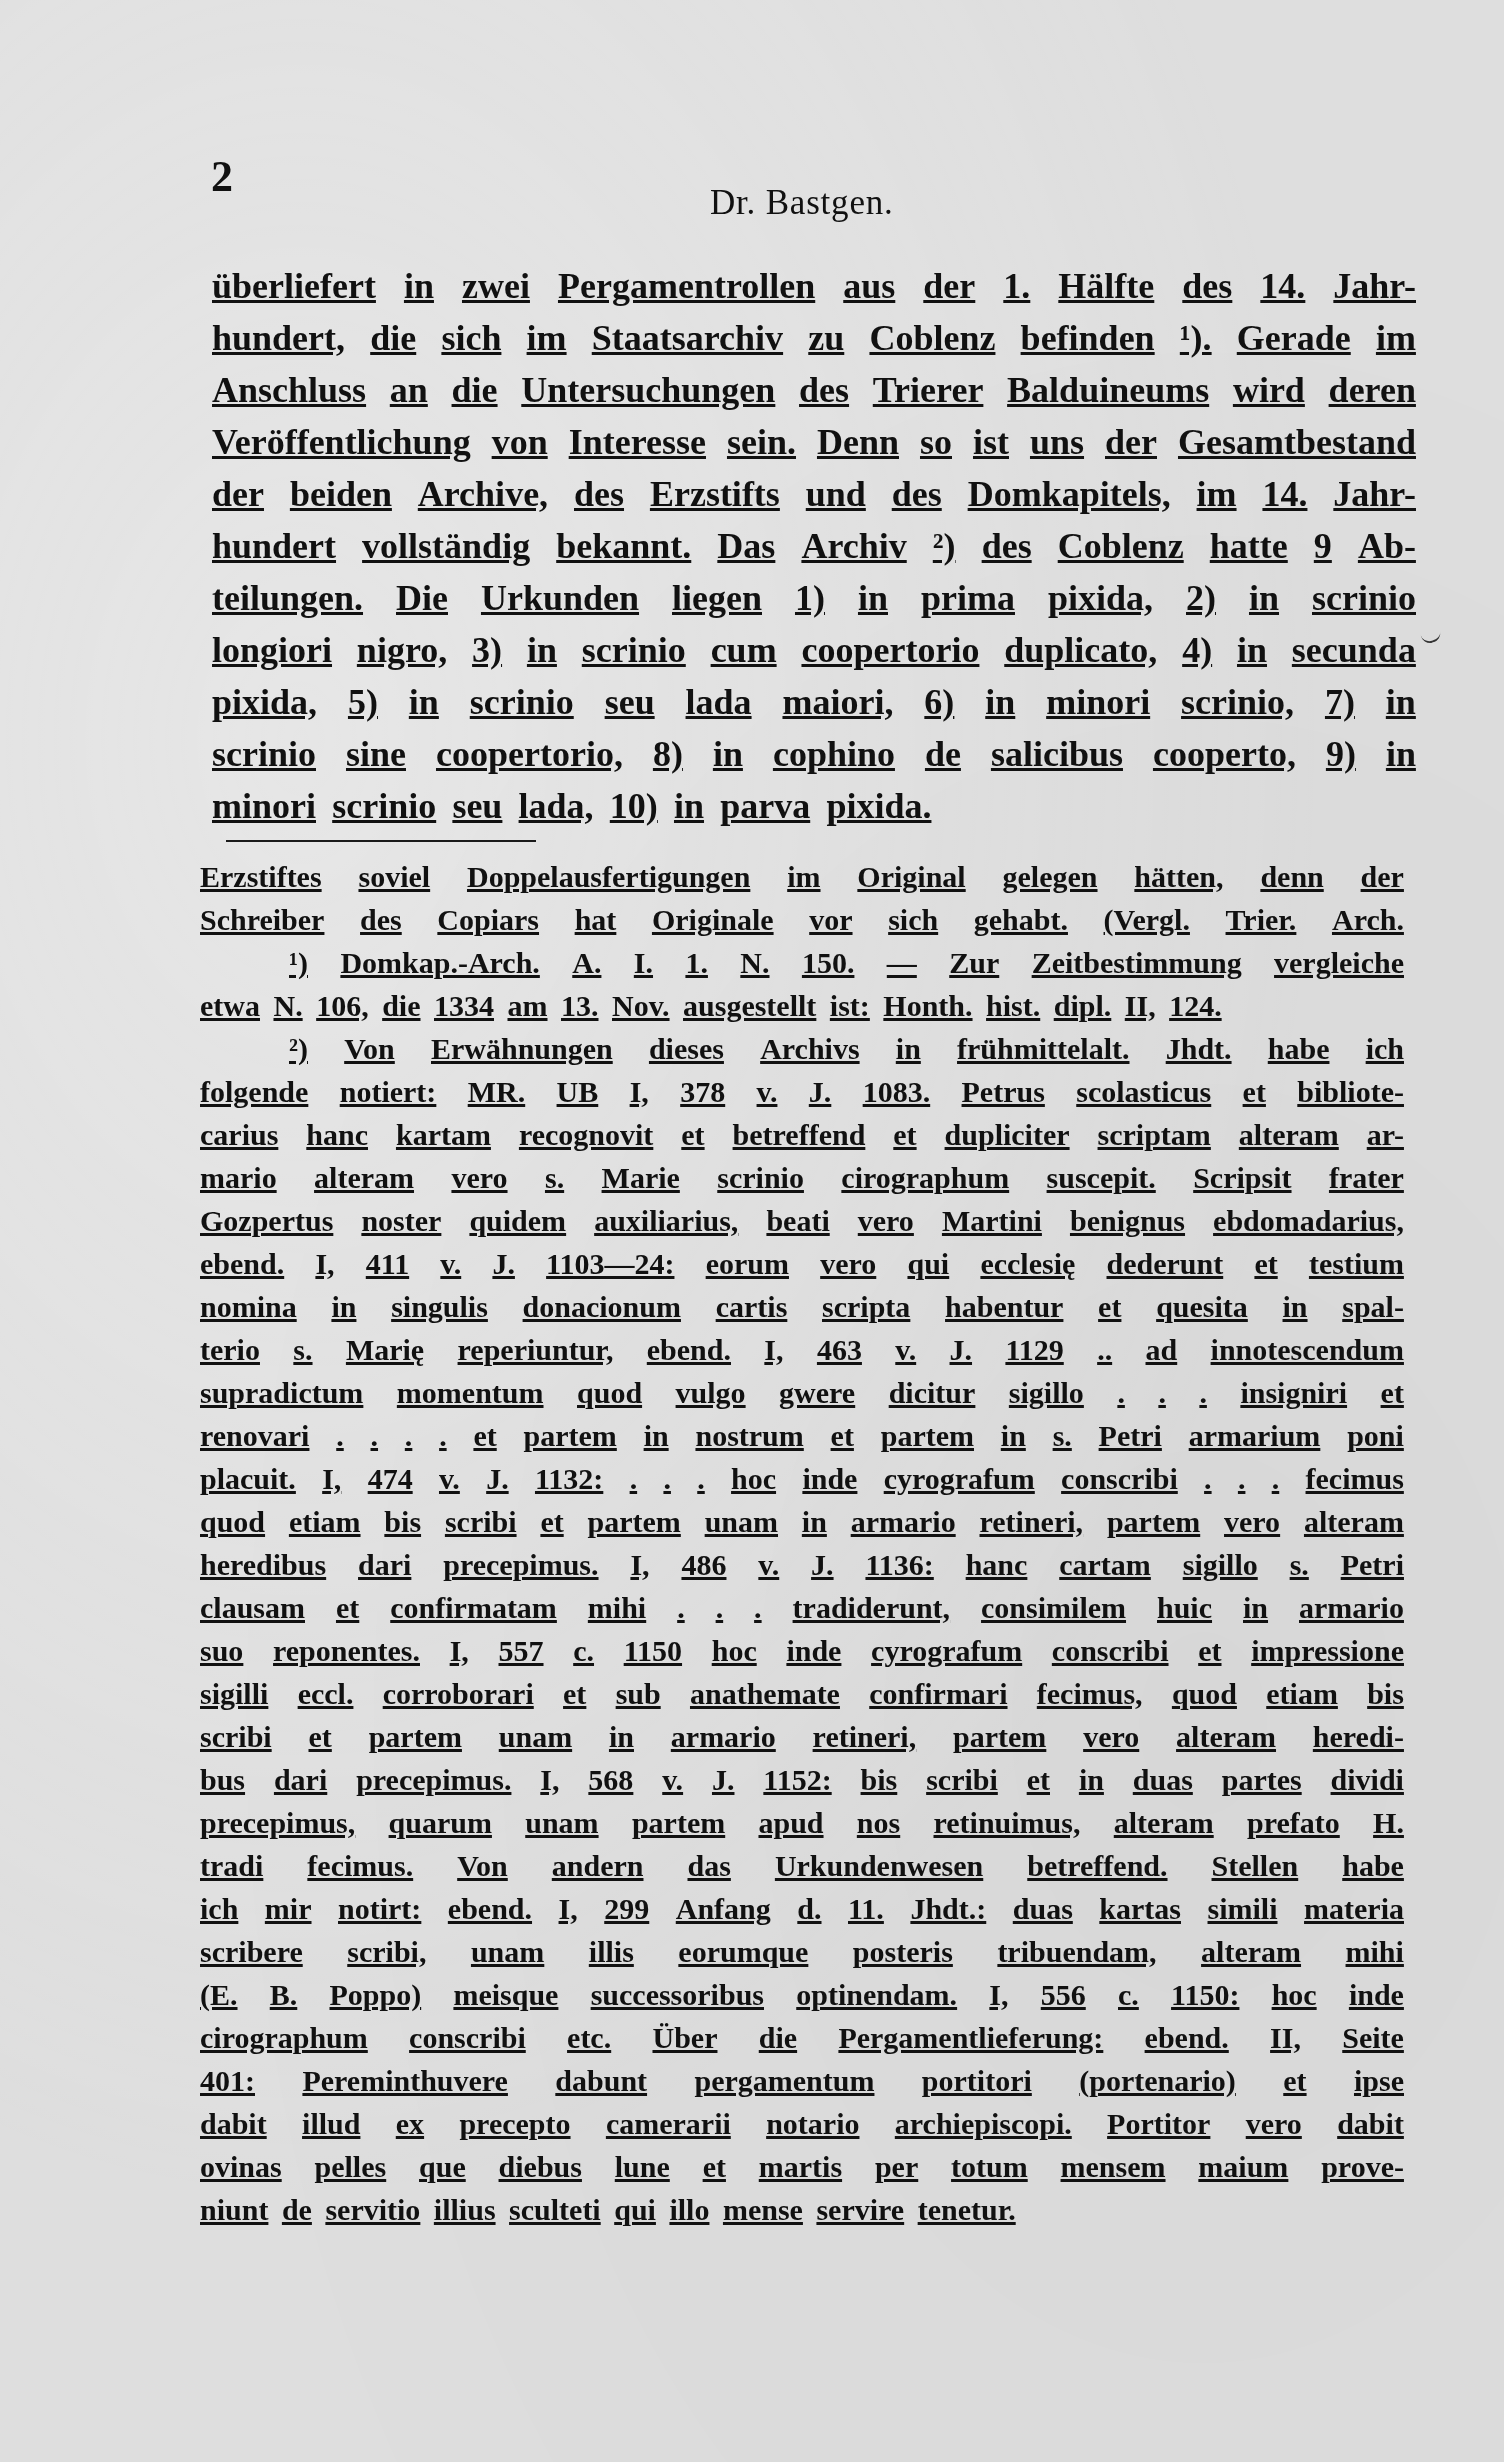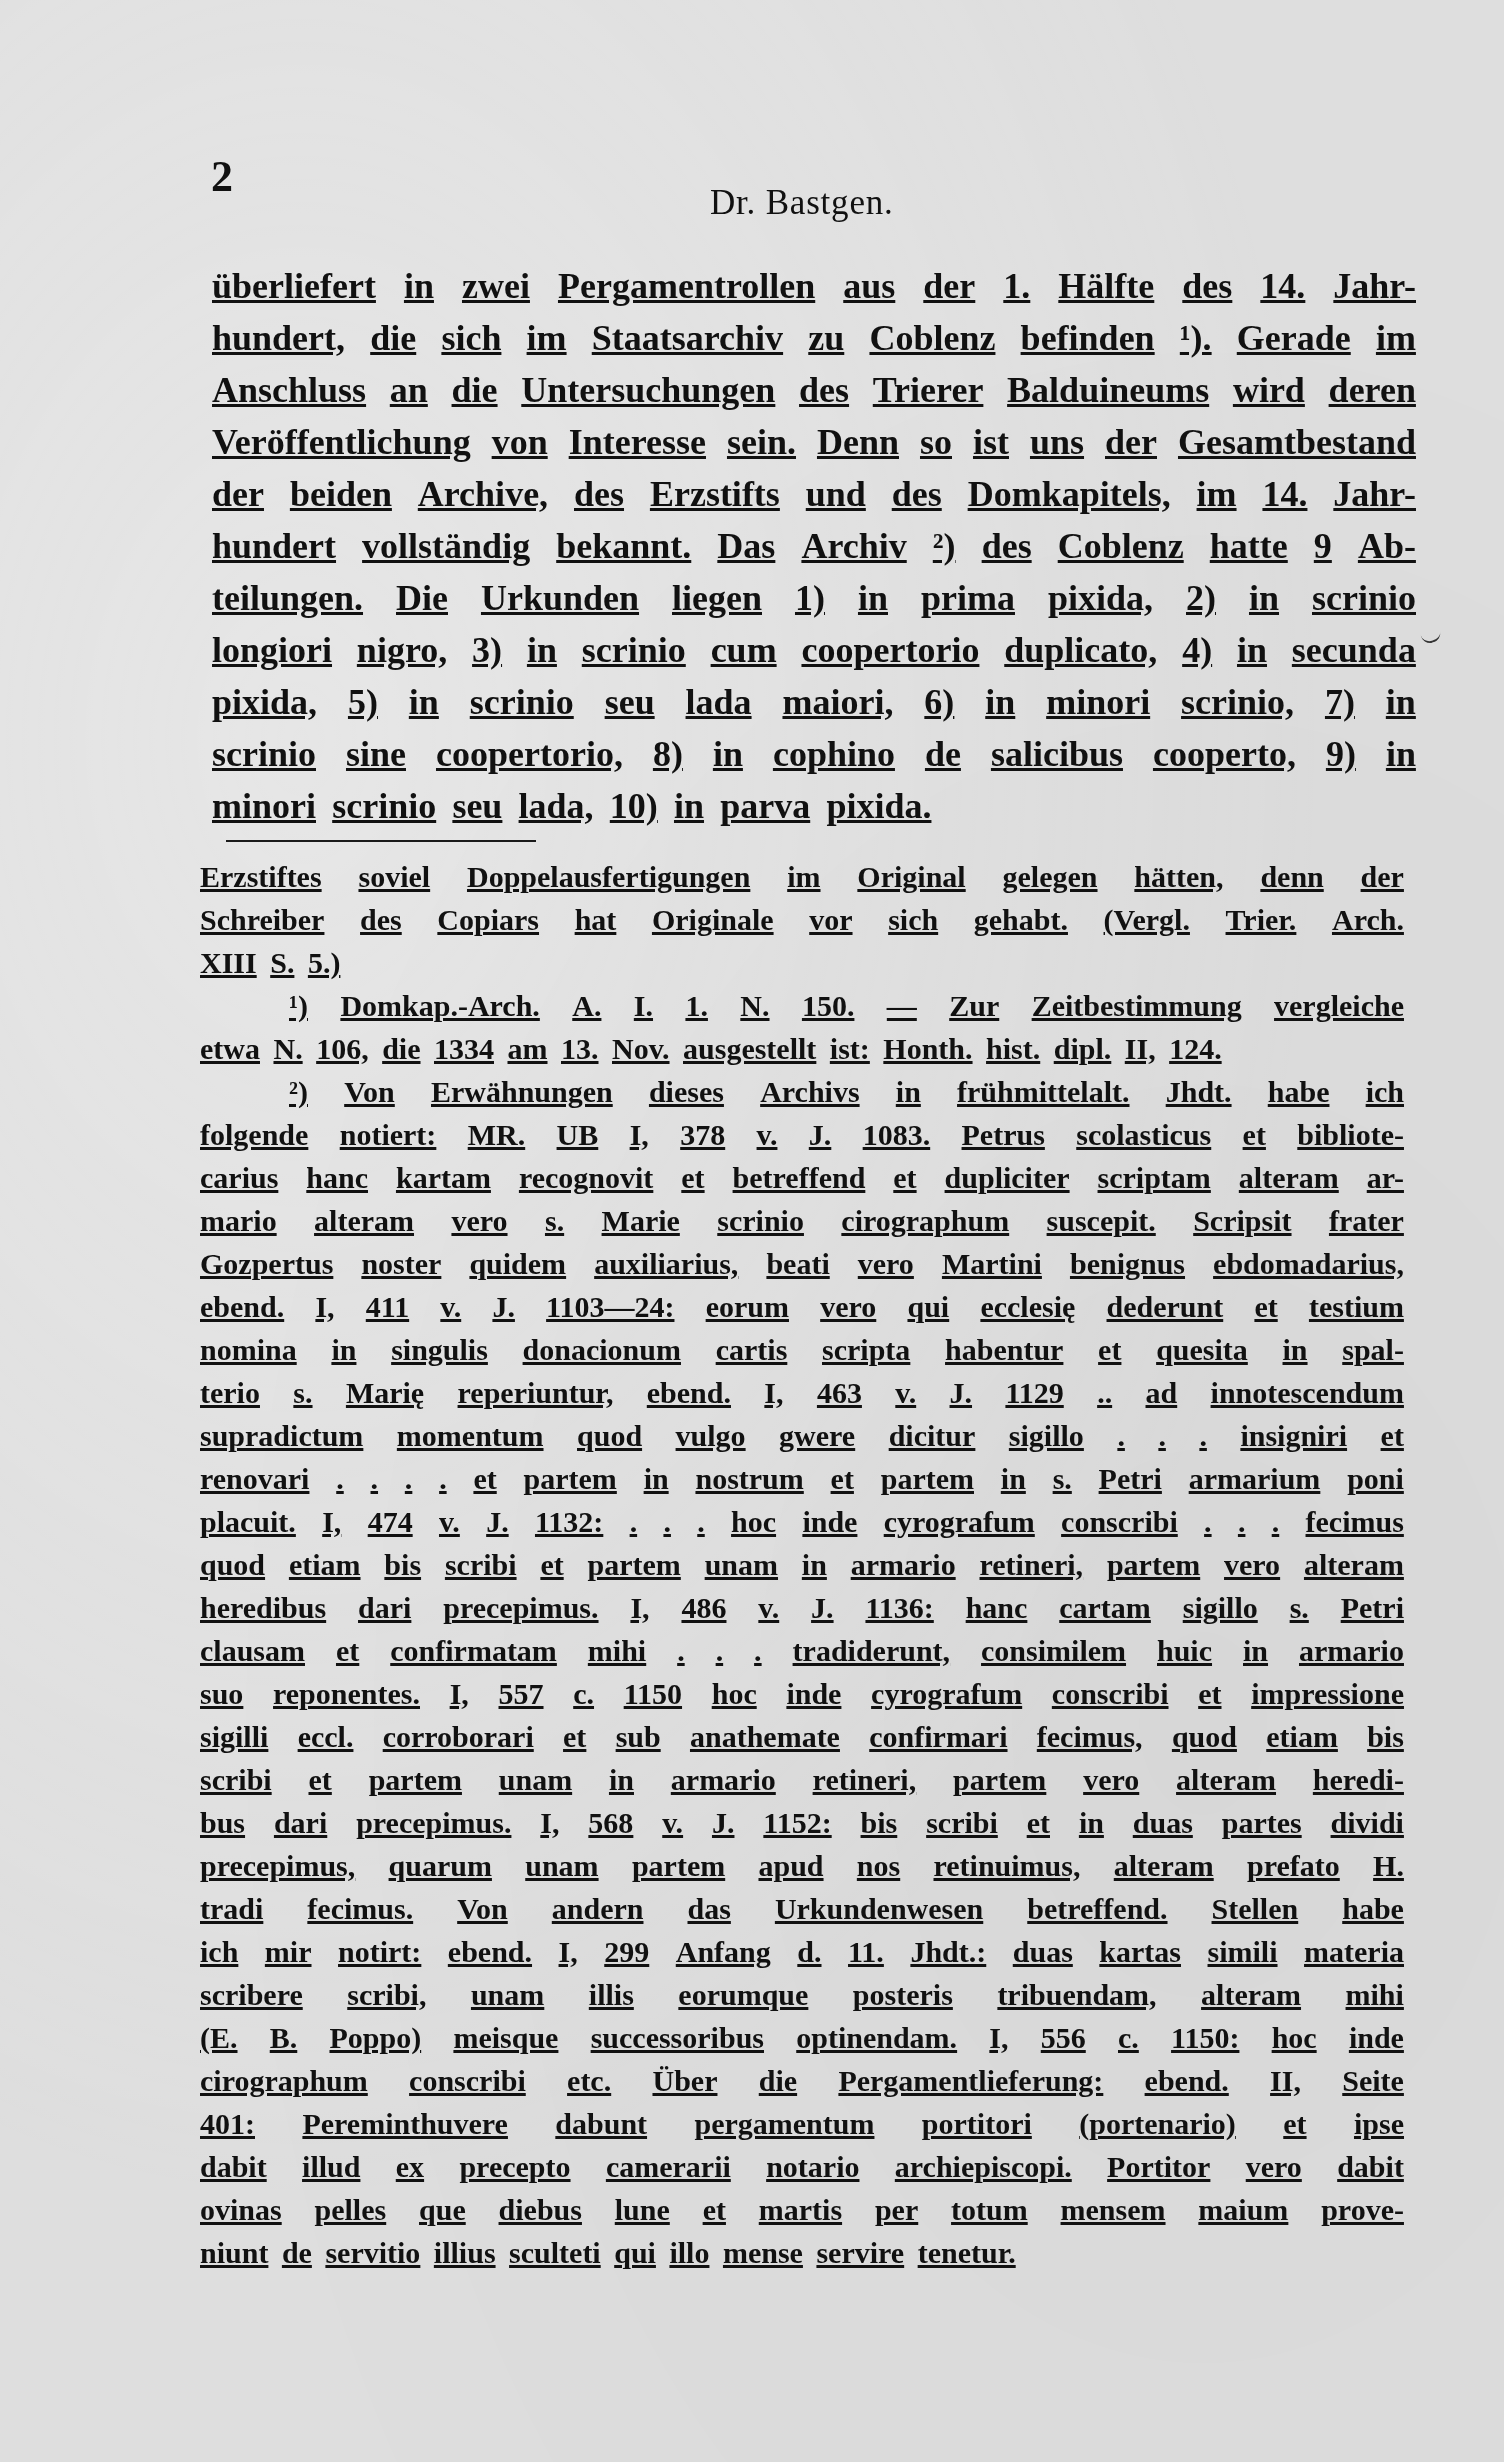--- a/index.html
+++ b/index.html
@@ -61,21 +61,20 @@
       <div class="jline last"><span class="w">minori</span><span class="w">scrinio</span><span class="w">seu</span><span class="w">lada,</span><span class="w">10)</span><span class="w">in</span><span class="w">parva</span><span class="w">pixida.</span></div>
     </div>
 
   <div class="mark"></div>
 
   <div class="rule"></div>
 
   <div class="fn" id="fn">
       <div class="jline"><span class="w">Erzstiftes</span><span class="w">soviel</span><span class="w">Doppelausfertigungen</span><span class="w">im</span><span class="w">Original</span><span class="w">gelegen</span><span class="w">hätten,</span><span class="w">denn</span><span class="w">der</span></div>
       <div class="jline"><span class="w">Schreiber</span><span class="w">des</span><span class="w">Copiars</span><span class="w">hat</span><span class="w">Originale</span><span class="w">vor</span><span class="w">sich</span><span class="w">gehabt.</span><span class="w">(Vergl.</span><span class="w">Trier.</span><span class="w">Arch.</span></div>
-      <div class="jline last"><span class="w">XIII</span><span class="w">S.</span><span class="w">5.)</span></div>
       <div class="jline indent"><span class="w">¹)</span><span class="w">Domkap.-Arch.</span><span class="w">A.</span><span class="w">I.</span><span class="w">1.</span><span class="w">N.</span><span class="w">150.</span><span class="w">—</span><span class="w">Zur</span><span class="w">Zeitbestimmung</span><span class="w">vergleiche</span></div>
       <div class="jline last"><span class="w">etwa</span><span class="w">N.</span><span class="w">106,</span><span class="w">die</span><span class="w">1334</span><span class="w">am</span><span class="w">13.</span><span class="w">Nov.</span><span class="w">ausgestellt</span><span class="w">ist:</span><span class="w">Honth.</span><span class="w">hist.</span><span class="w">dipl.</span><span class="w">II,</span><span class="w">124.</span></div>
       <div class="jline indent"><span class="w">²)</span><span class="w">Von</span><span class="w">Erwähnungen</span><span class="w">dieses</span><span class="w">Archivs</span><span class="w">in</span><span class="w">frühmittelalt.</span><span class="w">Jhdt.</span><span class="w">habe</span><span class="w">ich</span></div>
       <div class="jline"><span class="w">folgende</span><span class="w">notiert:</span><span class="w">MR.</span><span class="w">UB</span><span class="w">I,</span><span class="w">378</span><span class="w">v.</span><span class="w">J.</span><span class="w">1083.</span><span class="w">Petrus</span><span class="w">scolasticus</span><span class="w">et</span><span class="w">bibliote-</span></div>
       <div class="jline"><span class="w">carius</span><span class="w">hanc</span><span class="w">kartam</span><span class="w">recognovit</span><span class="w">et</span><span class="w">betreffend</span><span class="w">et</span><span class="w">dupliciter</span><span class="w">scriptam</span><span class="w">alteram</span><span class="w">ar-</span></div>
       <div class="jline"><span class="w">mario</span><span class="w">alteram</span><span class="w">vero</span><span class="w">s.</span><span class="w">Marie</span><span class="w">scrinio</span><span class="w">cirographum</span><span class="w">suscepit.</span><span class="w">Scripsit</span><span class="w">frater</span></div>
       <div class="jline"><span class="w">Gozpertus</span><span class="w">noster</span><span class="w">quidem</span><span class="w">auxiliarius,</span><span class="w">beati</span><span class="w">vero</span><span class="w">Martini</span><span class="w">benignus</span><span class="w">ebdomadarius,</span></div>
       <div class="jline"><span class="w">ebend.</span><span class="w">I,</span><span class="w">411</span><span class="w">v.</span><span class="w">J.</span><span class="w">1103—24:</span><span class="w">eorum</span><span class="w">vero</span><span class="w">qui</span><span class="w">ecclesię</span><span class="w">dederunt</span><span class="w">et</span><span class="w">testium</span></div>
       <div class="jline"><span class="w">nomina</span><span class="w">in</span><span class="w">singulis</span><span class="w">donacionum</span><span class="w">cartis</span><span class="w">scripta</span><span class="w">habentur</span><span class="w">et</span><span class="w">quesita</span><span class="w">in</span><span class="w">spal-</span></div>
       <div class="jline"><span class="w">terio</span><span class="w">s.</span><span class="w">Marię</span><span class="w">reperiuntur,</span><span class="w">ebend.</span><span class="w">I,</span><span class="w">463</span><span class="w">v.</span><span class="w">J.</span><span class="w">1129</span><span class="w">..</span><span class="w">ad</span><span class="w">innotescendum</span></div>

